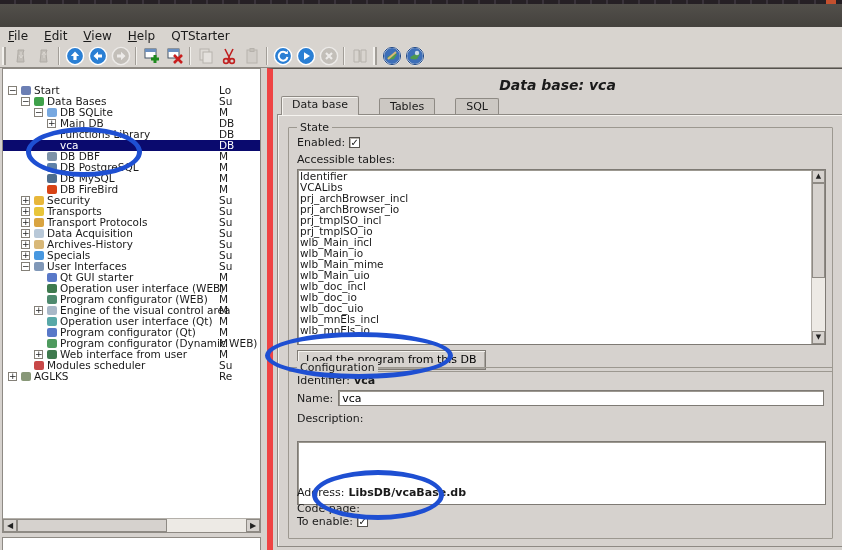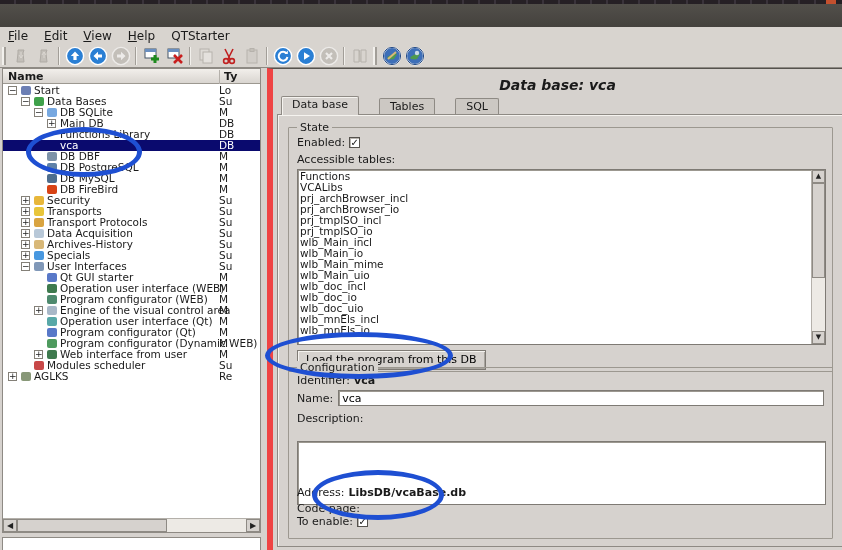--- a/index.html
+++ b/index.html
@@ -231,24 +231,20 @@
         <svg viewBox="0 0 20 20">
           <circle cx="10" cy="10" r="8.6" fill="#3E6FB8" stroke="#ffffff" stroke-width="1.4"></circle>
           <circle cx="10" cy="10" r="8.6" fill="none" stroke="#2A4E86"></circle>
           <path d="M5 12c2-3 7-5 10-4l-3 5c-3 1-6 0-7-1z" fill="#4E9A4E"></path>
           <circle cx="12" cy="7" r="2.2" fill="#C8D8E8"></circle>
         </svg>
       </span>
     </div>
 
   <div class="tree-frame">
-    <div class="tree-header">
-      <span class="col-name">Name</span>
-      <span class="col-type">Ty</span>
-    </div>
     <div class="tree-body" id="treebody">
         <div class="trow">
           <span class="expander" style="left: 5px;">−</span>
           <span class="ticon" style="left: 18px; background: rgb(108, 127, 180);"></span>
           <span class="tlabel" style="left: 31px;">Start</span>
           <span class="ttype">Lo</span>
         </div>
         <div class="trow">
           <span class="expander" style="left: 18px;">−</span>
           <span class="ticon" style="left: 31px; background: rgb(63, 161, 74);"></span>
@@ -413,21 +409,21 @@
         <span class="gb-label">State</span>
         <div class="field-row" style="top:8px;">
           <span>Enabled:</span>
           <span class="checkbox" id="cb-enabled">✓</span>
         </div>
         <div class="field-row" style="top:25px;">
           <span>Accessible tables:</span>
         </div>
         <div class="listbox">
           <div class="items" id="tablelist">
-              <div class="item">Functions</div>
+              <div class="item">Identifier</div>
               <div class="item">VCALibs</div>
               <div class="item">prj_archBrowser_incl</div>
               <div class="item">prj_archBrowser_io</div>
               <div class="item">prj_tmplSO_incl</div>
               <div class="item">prj_tmplSO_io</div>
               <div class="item">wlb_Main_incl</div>
               <div class="item">wlb_Main_io</div>
               <div class="item">wlb_Main_mime</div>
               <div class="item">wlb_Main_uio</div>
               <div class="item">wlb_doc_incl</div>

